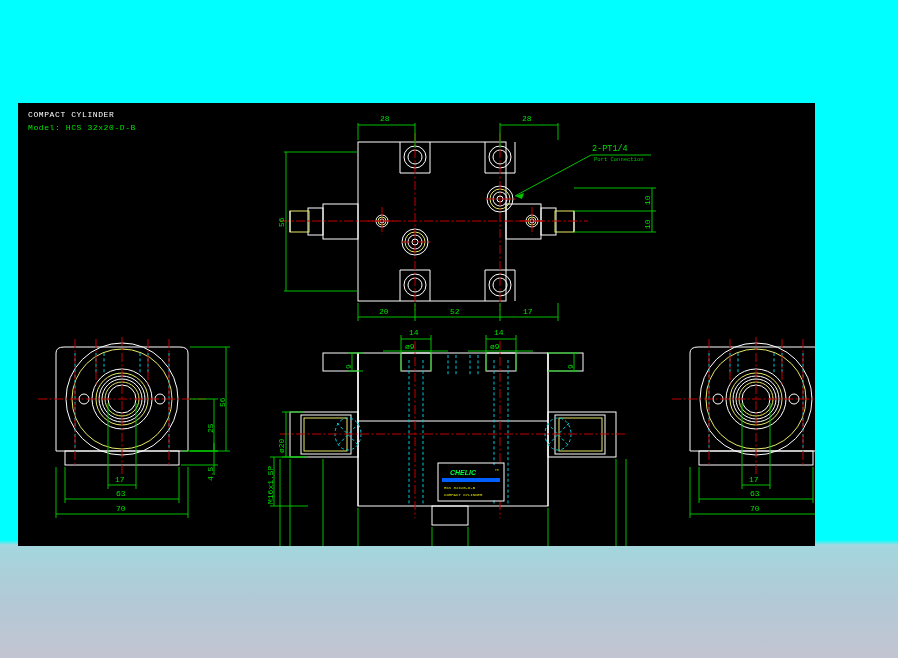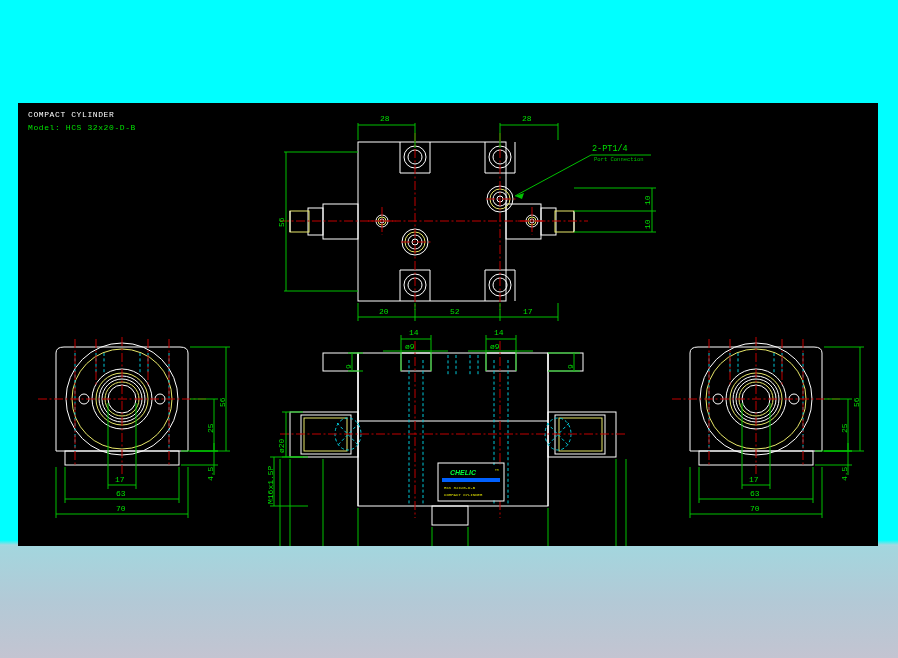--- a/index.html
+++ b/index.html
@@ -22,21 +22,21 @@
   
   #bg-lower {
     position: absolute;
     left: 0; top: 546px; width: 898px; height: 112px;
     background: linear-gradient(to bottom, #a3d6de 0%, #b3c9d6 50%, #c3c4d1 100%);
   }
   #canvas {
     position: absolute;
     left: 18px;
     top: 103px;
-    width: 860px;
+    width: 797px;
     height: 443px;
     background: #000000;
     overflow: hidden;
     text-align: center;
   }
   #canvas svg { display: block; }
   .ttl-white { fill: #ffffff; font-family: "Liberation Mono", monospace; font-size: 8px; letter-spacing: 0.6px;}
   .ttl-green { fill: #00e000; font-family: "Liberation Mono", monospace; font-size: 8px; letter-spacing: 0.6px;}
   .dim-txt { fill: #00e000; font-family: "Liberation Mono", monospace; font-size: 8px; }
   .note-txt { fill: #00e000; font-family: "Liberation Mono", monospace; font-size: 8.5px; }

